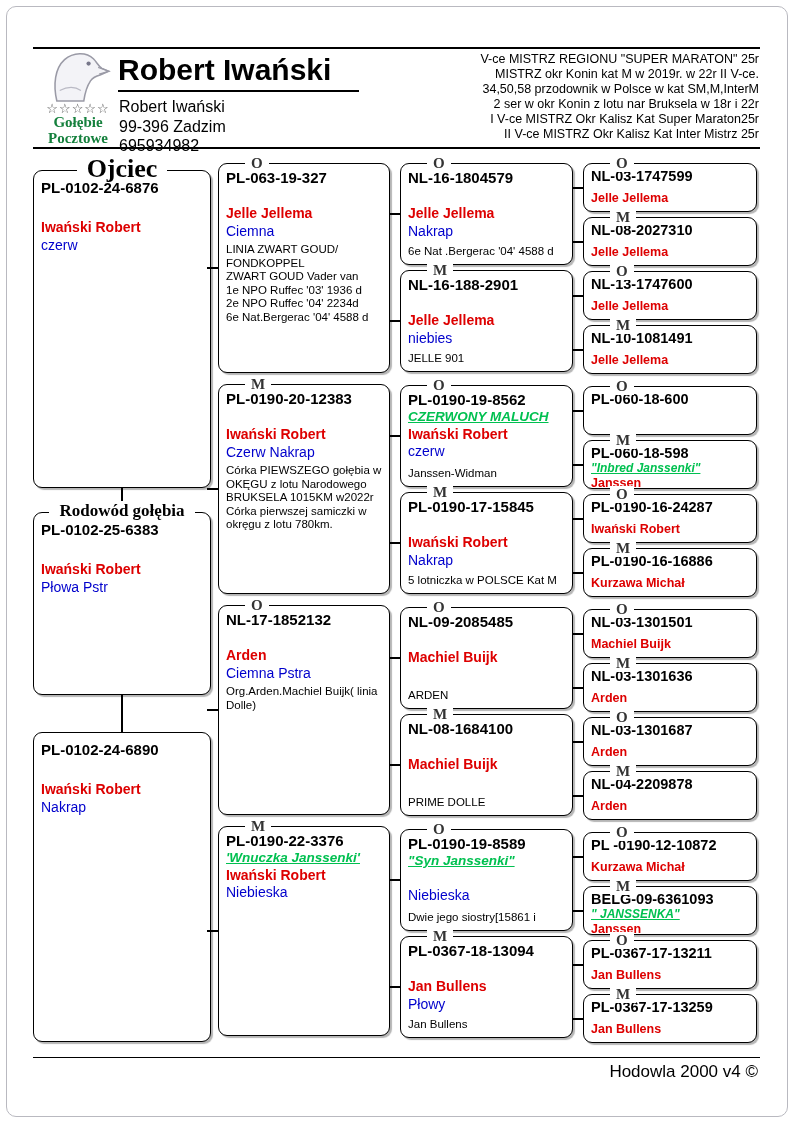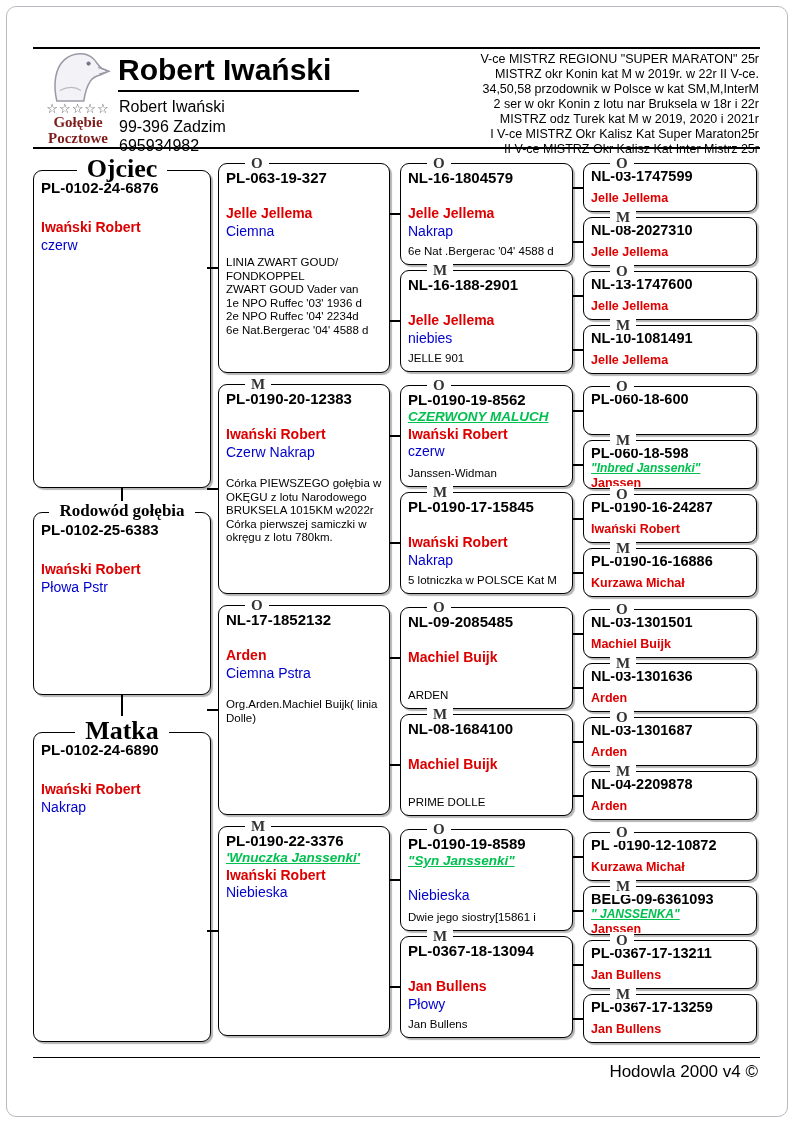--- a/index.html
+++ b/index.html
@@ -10,21 +10,21 @@
   .sheet-border { position:absolute; inset:6px; border:1px solid #b9b9c0; border-radius:10px; pointer-events:none; }
   .rule { position:absolute; left:33px; right:34px; height:2px; background:#000; }
   .rule-top { top:47px; }
   .rule-mid { top:147px; }
   .rule-bottom { top:1057px; height:1px; }
 
   
   .logo { position:absolute; left:38px; top:52px; width:80px; text-align:center; }
   .logo svg { display:block; margin:0 auto; }
   .stars { font-size:13px; color:#555; letter-spacing:1px; line-height:1; }
-  .logo-line { font-family:"Liberation Serif", serif; font-weight:bold; color:#7f1d1d; font-size:15px; line-height:1.05; }
+  .logo-line { font-family:"Liberation Serif", serif; font-weight:bold; color:#15803d; font-size:15px; line-height:1.05; }
   .title { position:absolute; left:118px; top:53px; font-size:30px; font-weight:bold; border-bottom:2px solid #000; padding:0 28px 3px 0; }
   .owner-block { position:absolute; left:119px; top:97px; font-size:16px; line-height:1.22; }
   .achievements { position:absolute; right:35px; top:52px; width:340px; text-align:right; font-size:12.5px; line-height:1.2; }
 
   
   .pedigree { position:absolute; left:33px; top:155px; width:724px; height:890px; }
   .col { position:absolute; top:0; bottom:0; box-sizing:border-box; }
   .col1 { left:0; width:178px; }
   .col2 { left:185px; width:172px; padding-top:8px; }
   .col3 { left:367px; width:173px; padding-top:8px; }
@@ -53,21 +53,21 @@
     font-family:"Liberation Serif", serif; font-weight:bold; font-size:15px; color:#333;
   }
   .ring { font-size:15px; font-weight:bold; line-height:1.2; white-space:nowrap; }
   .alias { font-size:13.5px; font-weight:bold; font-style:italic; text-decoration:underline; color:#00c050; line-height:1.25; }
   .fancier { font-size:14px; font-weight:bold; color:#dd0000; line-height:1.25; min-height:17px; }
   .colorline { font-size:14px; color:#0000cc; line-height:1.25; }
   .note { font-size:11.5px; line-height:1.18; white-space:pre-line; }
 
   .col2 .fancier, .col3 .fancier { margin-top:18px; }
   .pbox.has-alias .fancier { margin-top:0; }
-  .col2 .note { margin-top:16px; }
+  .col2 .note { margin-top:3px; }
   .col3 .note { margin-top:auto; }
 
   .col4 .ring { font-size:14.5px; }
   .col4 .alias { font-size:12px; line-height:1.1; }
   .col4 .fancier { font-size:12.5px; margin-top:auto; min-height:0; }
 
   
   .col1 .pbox { position:absolute; left:0; right:0; padding-top:8px; }
   .box-ojciec { top:15px; height:318px; }
   .box-rodowod { top:357px; height:183px; }
@@ -105,21 +105,20 @@
 <div class="owner-block">
   <div>Robert Iwański</div>
   <div>99-396 Zadzim</div>
   <div>695934982</div>
 </div>
 <div class="achievements" id="achievements">
     <div class="ach-line">V-ce MISTRZ  REGIONU "SUPER MARATON" 25r</div>
     <div class="ach-line">MISTRZ okr Konin kat M w 2019r. w 22r II V-ce.</div>
     <div class="ach-line">34,50,58 przodownik w Polsce w kat SM,M,InterM</div>
     <div class="ach-line">2 ser w okr Konin z lotu nar Bruksela w 18r i 22r</div>
-    <div class="ach-line">MISTRZ odz Turek kat M w 2019, 2020 i 2021r</div>
     <div class="ach-line">I V-ce MISTRZ Okr Kalisz Kat Super Maraton25r</div>
     <div class="ach-line">II V-ce MISTRZ Okr Kalisz Kat Inter Mistrz 25r</div>
   </div>
 
 <div class="rule rule-mid"></div>
 
 <div class="pedigree">
   <div class="col col1">
     <div class="pbox box-ojciec">
       <div class="gen1-label"><span>Ojciec</span></div>
@@ -129,21 +128,20 @@
     </div>
     <div class="vline vline1"></div>
     <div class="pbox box-rodowod">
       <div class="gen1-label small"><span>Rodowód gołębia</span></div>
       <div class="ring">PL-0102-25-6383</div>
       <div class="fancier">Iwański Robert</div>
       <div class="colorline">Płowa Pstr</div>
     </div>
     <div class="vline vline2"></div>
     <div class="pbox box-matka">
-      <div class="gen1-label"><span>Matka</span></div>
       <div class="ring">PL-0102-24-6890</div>
       <div class="fancier">Iwański Robert</div>
       <div class="colorline">Nakrap</div>
     </div>
   </div>
   <div class="col col2" id="col2">
       <div class="pbox">
         <div class="marker">O</div>
         <div class="ring">PL-063-19-327</div>
         <div class="fancier">Jelle Jellema</div>

